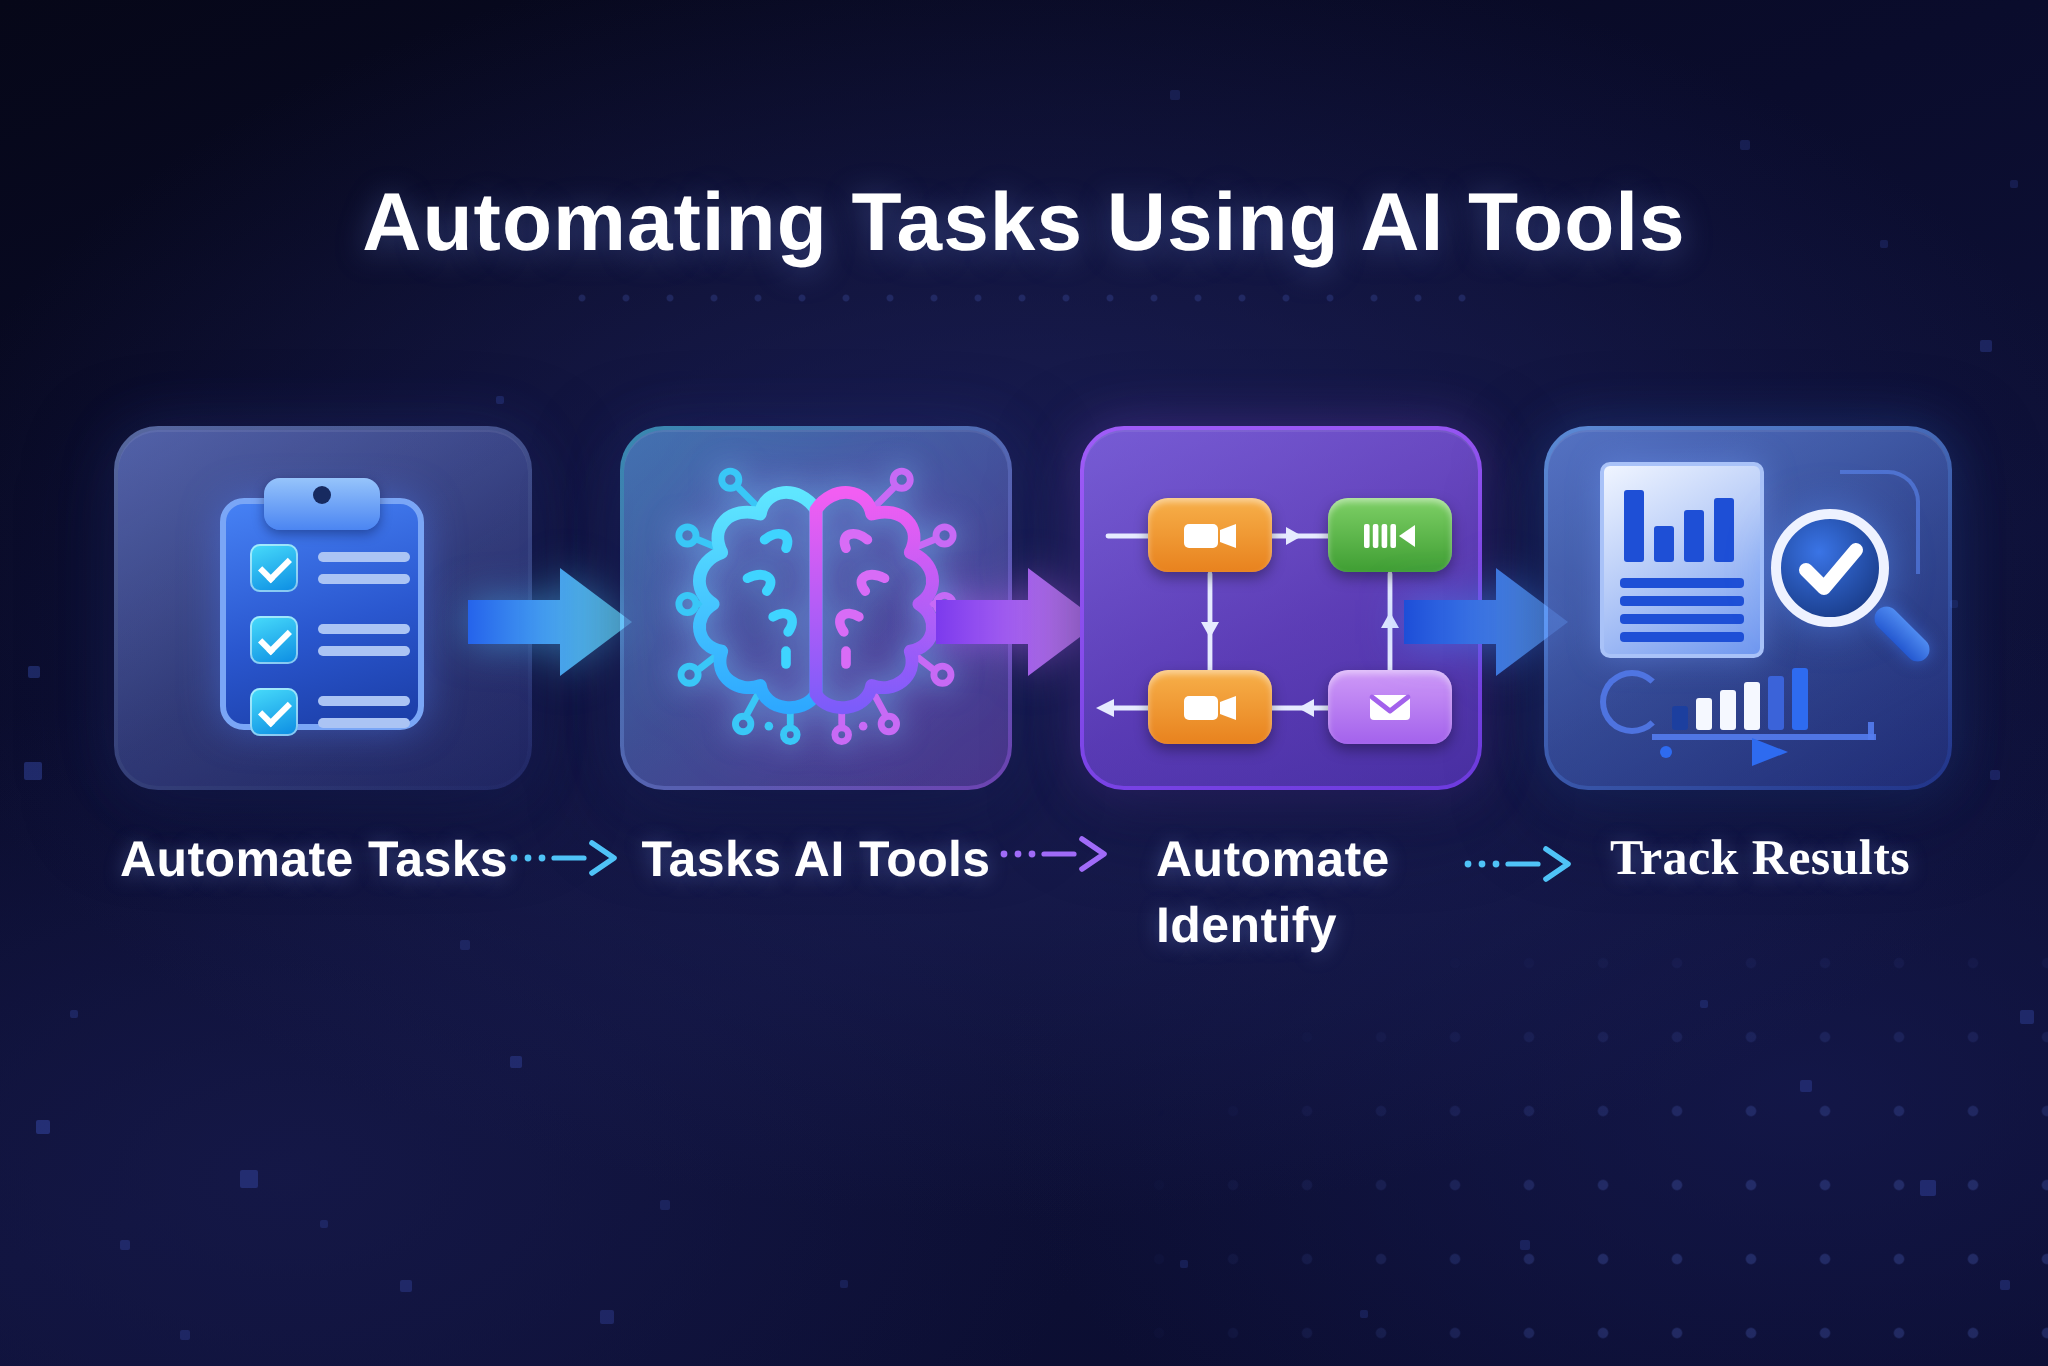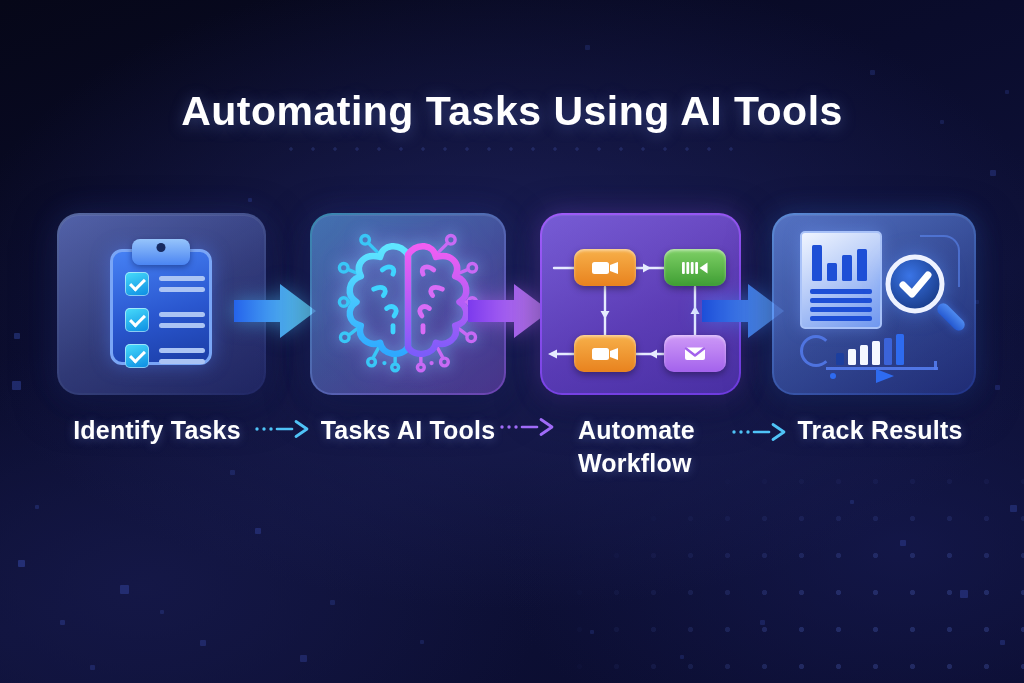--- a/index.html
+++ b/index.html
@@ -94,21 +94,21 @@
   .axis-tick{left:160px;top:146px;width:3px;height:9px;background:rgba(84,124,238,.9);}
   .mini-dot{left:56px;top:158px;width:6px;height:6px;border-radius:50%;background:#2e6bf0;}
   .mini-tri{left:102px;top:154px;width:0;height:0;border-left:18px solid #2e6bf0;
     border-top:7px solid transparent;border-bottom:7px solid transparent;}
   
   .lbl{top:414px;color:#fff;font-weight:700;font-size:25px;text-align:center;line-height:1.3;
     letter-spacing:.2px;text-shadow:0 1px 10px rgba(140,170,255,.35);}
   .lbl.identify{left:47px;width:220px;}
   .lbl.choose{left:298px;width:220px;}
   .lbl.automate{left:578px;width:160px;text-align:left;}
-  .lbl.track{left:770px;width:220px;}
+  .lbl.track{left:770px;width:220px;font-family:Liberation Serif, serif;}
   .dash-arrow{top:418px;}
   .dash-arrow.d1{left:254px;}
   .dash-arrow.d2{left:499px;top:416px;}
   .dash-arrow.d3{left:731px;top:421px;}
   .deco-sq{position:absolute;pointer-events:none;}
 </style>
 </head>
 <body>
 
 <div class="abs dot-grid"></div>
@@ -357,41 +357,41 @@
     <div class="mini-bar" style="height:24px;background:#f5f8ff"></div>
     <div class="mini-bar" style="height:27px;background:#3b63d9"></div>
     <div class="mini-bar" style="height:31px;background:#2e6bf0"></div>
   </div>
   <div class="abs axis"></div>
   <div class="abs axis-tick"></div>
   <div class="abs mini-dot"></div>
   <div class="abs mini-tri"></div>
 </div>
 
-<div class="abs lbl identify">Identify Tasks</div>
+<div class="abs lbl identify">Automate Tasks</div>
 <svg class="abs dash-arrow d1" width="58" height="22" viewBox="0 0 58 22">
   <g fill="#4fc3f7">
       <circle cx="3" cy="11" r="1.7"></circle>
       <circle cx="10" cy="11" r="1.7"></circle>
       <circle cx="17" cy="11" r="1.7"></circle>
     </g>
   <line x1="23" y1="11" x2="38" y2="11" stroke="#4fc3f7" stroke-width="2.6" stroke-linecap="round"></line>
   <path d="M42,3.5 L53,11 L42,18.5" stroke="#4fc3f7" stroke-width="2.8" fill="none" stroke-linecap="round" stroke-linejoin="round"></path>
 </svg>
 <div class="abs lbl choose">Tasks AI Tools</div>
 <svg class="abs dash-arrow d2" width="58" height="22" viewBox="0 0 58 22">
   <g fill="#a06bf8">
       <circle cx="3" cy="11" r="1.7"></circle>
       <circle cx="10" cy="11" r="1.7"></circle>
       <circle cx="17" cy="11" r="1.7"></circle>
     </g>
   <line x1="23" y1="11" x2="38" y2="11" stroke="#a06bf8" stroke-width="2.6" stroke-linecap="round"></line>
   <path d="M42,3.5 L53,11 L42,18.5" stroke="#a06bf8" stroke-width="2.8" fill="none" stroke-linecap="round" stroke-linejoin="round"></path>
 </svg>
-<div class="abs lbl automate">Automate Workflow</div>
+<div class="abs lbl automate">Automate Identify</div>
 <svg class="abs dash-arrow d3" width="58" height="22" viewBox="0 0 58 22">
   <g fill="#4fc3f7">
       <circle cx="3" cy="11" r="1.7"></circle>
       <circle cx="10" cy="11" r="1.7"></circle>
       <circle cx="17" cy="11" r="1.7"></circle>
     </g>
   <line x1="23" y1="11" x2="38" y2="11" stroke="#4fc3f7" stroke-width="2.6" stroke-linecap="round"></line>
   <path d="M42,3.5 L53,11 L42,18.5" stroke="#4fc3f7" stroke-width="2.8" fill="none" stroke-linecap="round" stroke-linejoin="round"></path>
 </svg>
 <div class="abs lbl track">Track Results</div>

